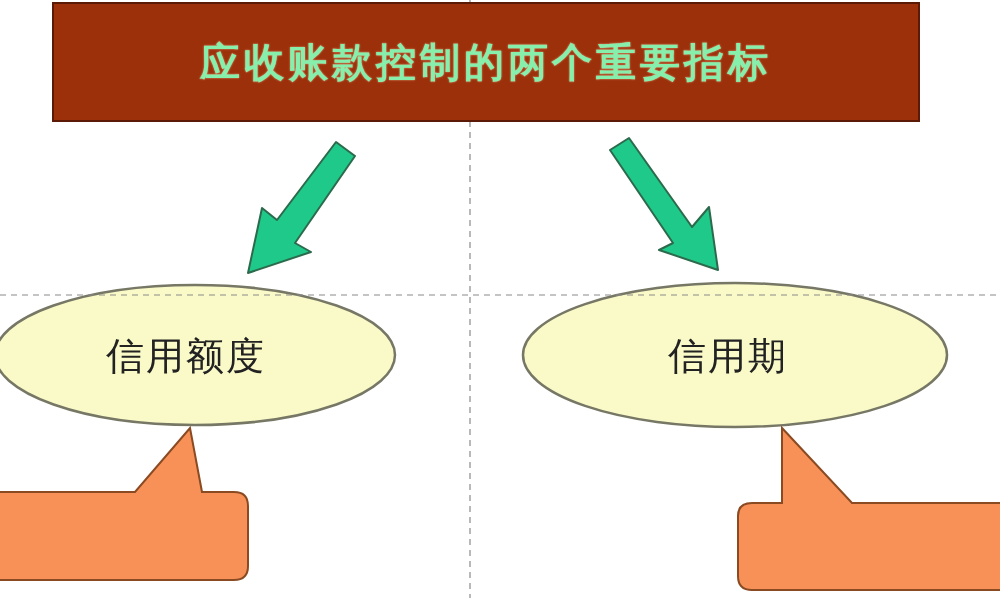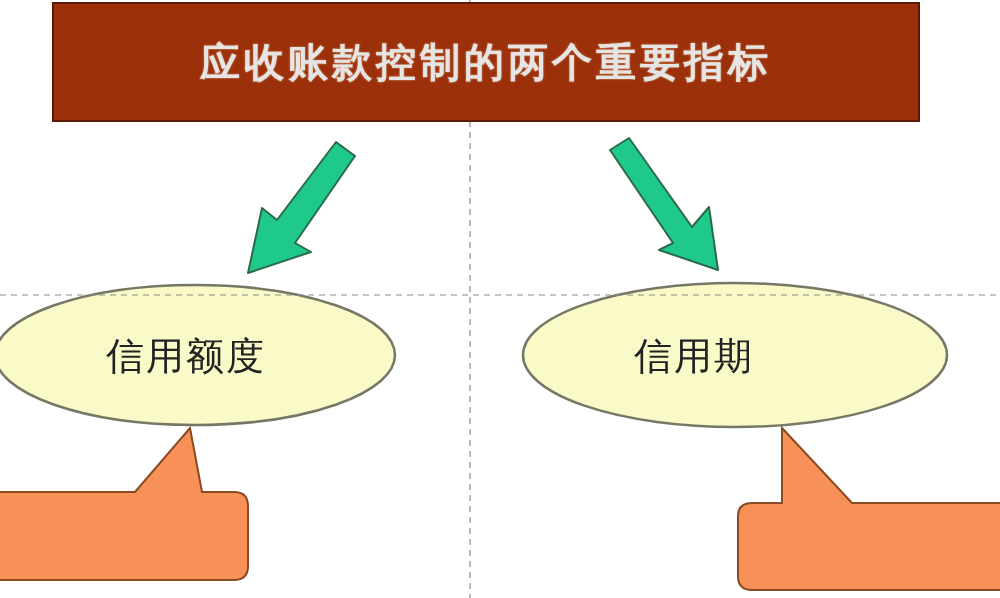--- a/index.html
+++ b/index.html
@@ -1,21 +1,21 @@
 <!DOCTYPE html>
 <html><head>
 <meta charset="utf-8">
 <style>
   html, body { margin:0; padding:0; }
   body { width:1000px; height:598px; background:#ffffff; position:relative; overflow:hidden;
          font-family:"DejaVu Sans", "Liberation Sans", sans-serif; }
   .banner { position:absolute; left:52px; top:2px; width:868px; height:120px;
             background:#9b300b; border:2px solid #5a1a05; box-sizing:border-box;
             display:flex; align-items:center; justify-content:center; }
-  .banner-text { color:#e5e5e5; font-size:40px; letter-spacing:4px; font-weight:bold;
+  .banner-text { color:#86efac; font-size:40px; letter-spacing:4px; font-weight:bold;
                  text-shadow:0 0 2px #e9b58a; }
   svg.canvas { position:absolute; left:0; top:0; }
   .ellipse-label { position:absolute; font-size:38px; color:#222; letter-spacing:2px;
                    transform:translate(-50%,-50%); white-space:nowrap; }
 </style>
 </head>
 <body>
 
 <svg class="canvas" width="1000" height="598" viewBox="0 0 1000 598">
 
@@ -34,13 +34,13 @@
   <path d="M -10,492 L 135,492 L 190,428 L 202,492 L 234,492 Q 248,492 248,506 L 248,566 Q 248,580 234,580 L -10,580 Z" fill="#f89158" stroke="#8a4a22" stroke-width="2"></path>
 
   <path d="M 782,428 L 852,503 L 1010,503 L 1010,590 L 752,590 Q 738,590 738,576 L 738,516 Q 738,503 752,503 L 782,503 Z" fill="#f89158" stroke="#8a4a22" stroke-width="2"></path>
 </svg>
 
 <div class="banner">
   <span class="banner-text">应收账款控制的两个重要指标</span>
 </div>
 
 <div class="ellipse-label" style="left:186px; top:356px;">信用额度</div>
-<div class="ellipse-label" style="left:694px; top:356px;">信用期</div>
+<div class="ellipse-label" style="left:728px; top:356px;">信用期</div>
 
 </body></html>

